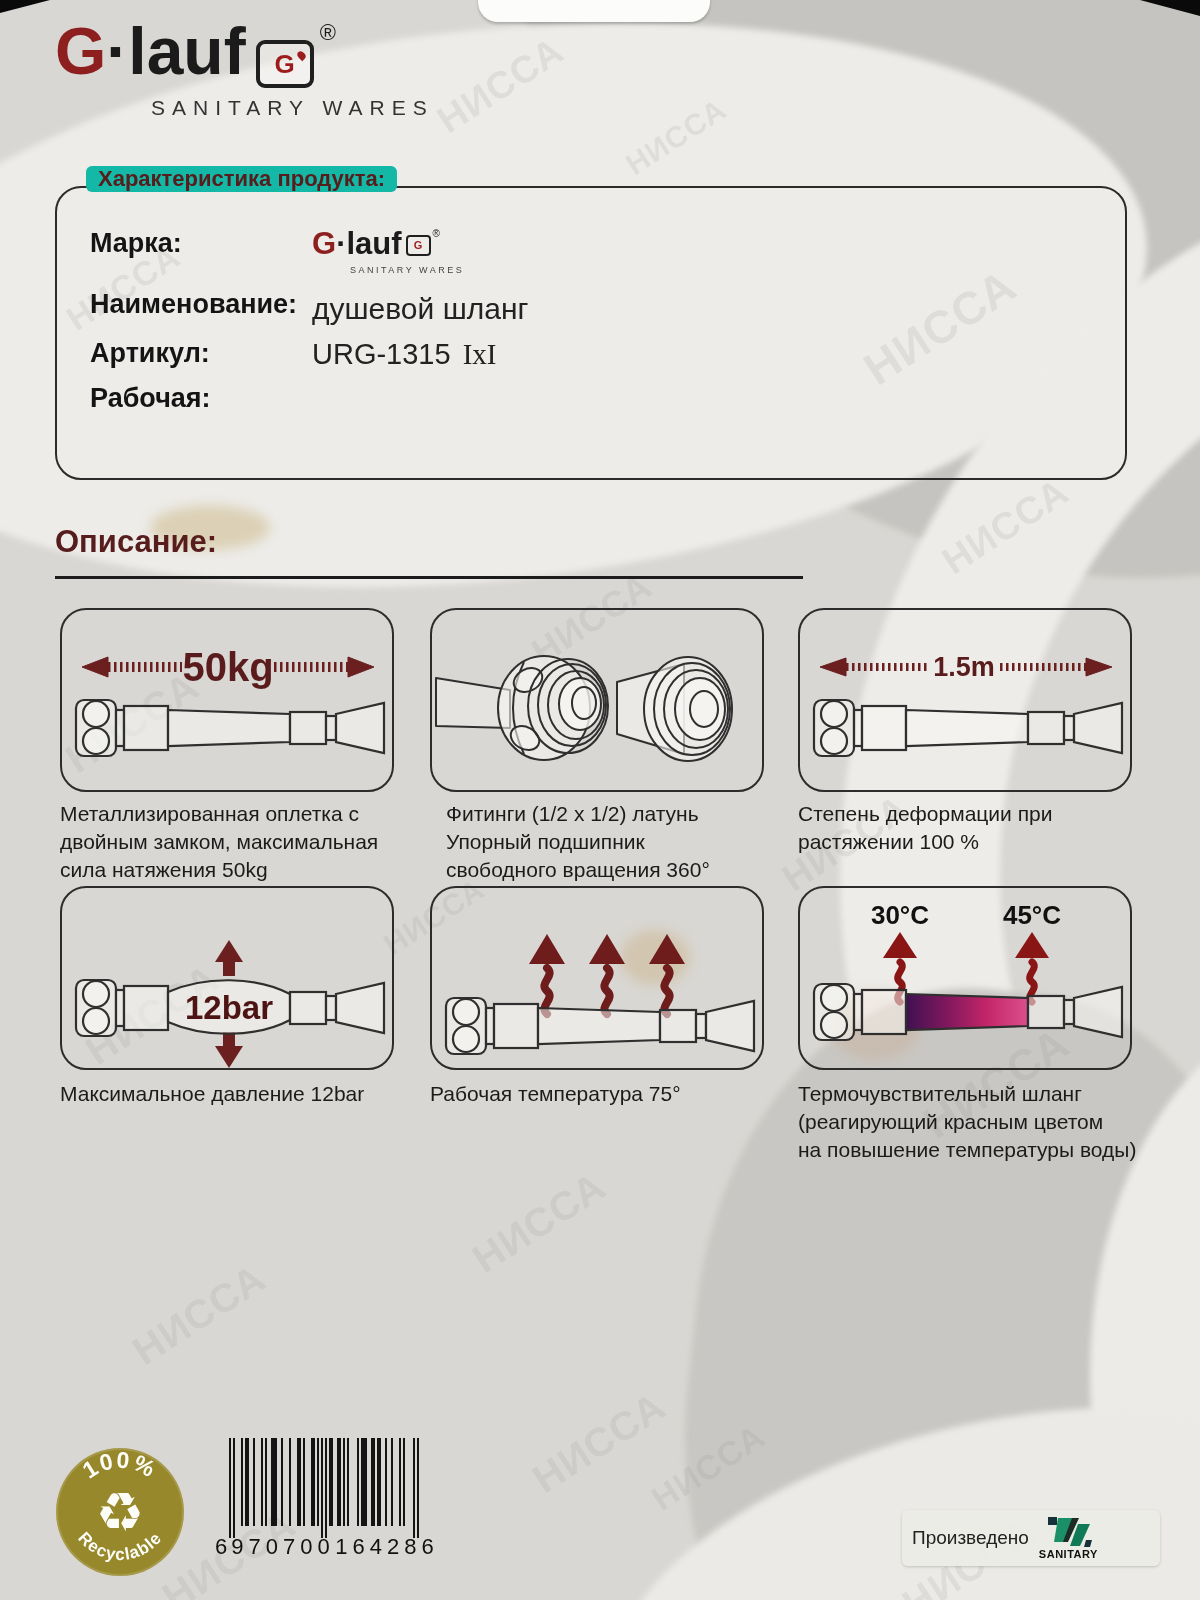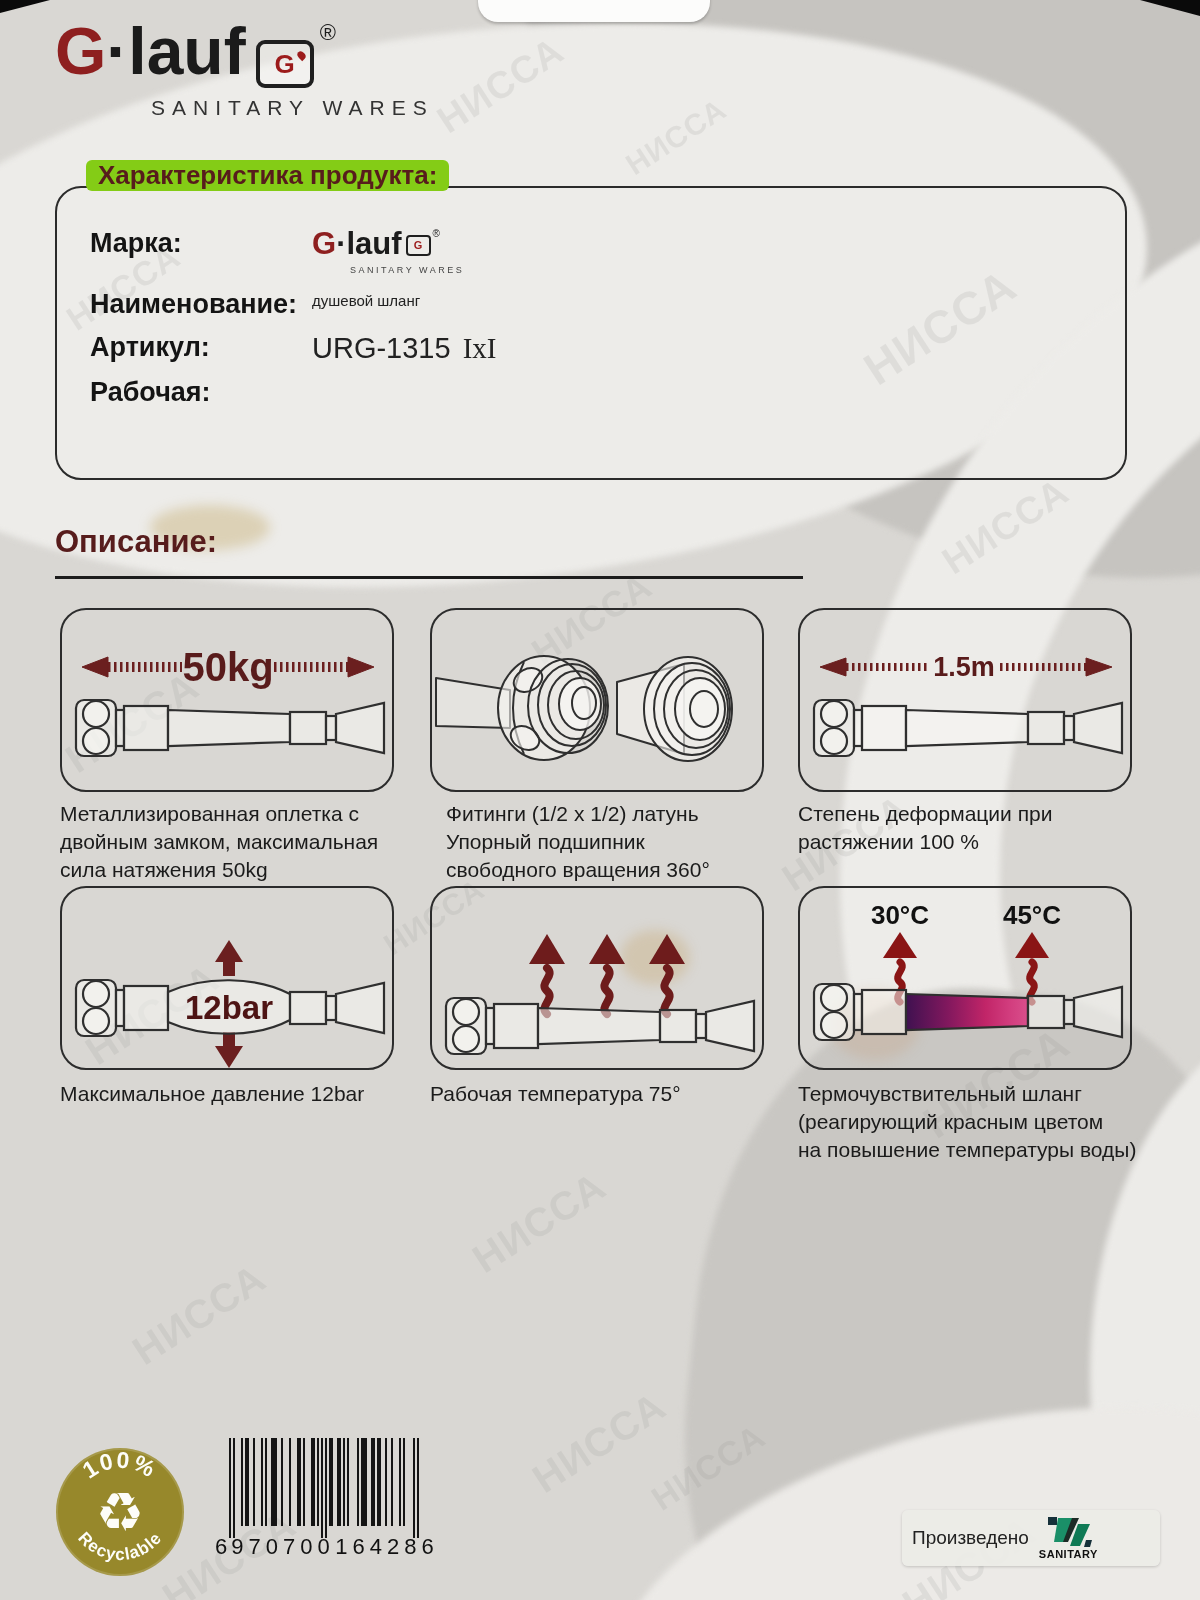--- a/index.html
+++ b/index.html
@@ -36,26 +36,26 @@
   .logo-badge{position:relative;margin:22px 0 0 10px;width:50px;height:40px;border:4px solid #1f1f1f;
               border-radius:9px;display:flex;align-items:center;justify-content:center;background:rgba(250,250,248,.4);}
   .logo-badge .bg-g{font-size:26px;font-weight:800;color:#9c1b1b;line-height:1;}
   .logo-badge .drop{position:absolute;right:5px;top:7px;width:7px;height:9px;background:#9c1b1b;
                     border-radius:50% 50% 50% 0;transform:rotate(-45deg);}
   .logo-reg{font-size:22px;margin:2px 0 0 6px;color:#1b1b1b;}
   .logo-tagline{margin:8px 0 0 96px;font-size:21px;letter-spacing:7px;color:#333;}
   
   .spec-box{position:absolute;left:55px;top:186px;width:1068px;height:290px;
             border:2.5px solid #2b2b2b;border-radius:26px;}
-  .spec-heading{position:absolute;left:86px;top:160px;font-size:26px;font-weight:bold;color:#571c1c;
-                background:#84cc16;padding:0 12px;border-radius:6px;}
+  .spec-heading{position:absolute;left:86px;top:166px;font-size:22px;font-weight:bold;color:#571c1c;
+                background:#14b8a6;padding:0 12px;border-radius:6px;}
   .spec-rows{position:absolute;left:90px;top:216px;width:1000px;}
   .spec-row{display:flex;align-items:flex-start;margin-bottom:11px;margin-top:12px;}
   .spec-label{width:222px;font-size:27px;font-weight:bold;color:#141414;flex:none;}
-  .spec-value{font-size:15px;color:#222;padding-top:3px;}
+  .spec-value{font-size:30px;color:#222;padding-top:3px;}
   .spec-value.big{font-size:29px;padding-top:0;}
   .suffix-serif{font-family:"Liberation Serif",serif;margin-left:12px;}
   
   .mini-logo{display:inline-block;}
   .mini-line{display:flex;align-items:flex-start;}
   .mini-text{font-size:31px;font-weight:800;line-height:1;}
   .mini-badge{position:relative;margin:7px 0 0 4px;width:21px;height:17px;border:2px solid #1f1f1f;
               border-radius:4px;display:flex;align-items:center;justify-content:center;}
   .mini-badge span{font-size:11px;font-weight:800;color:#9c1b1b;line-height:1;}
   .mini-reg{font-size:10px;margin-left:2px;}

